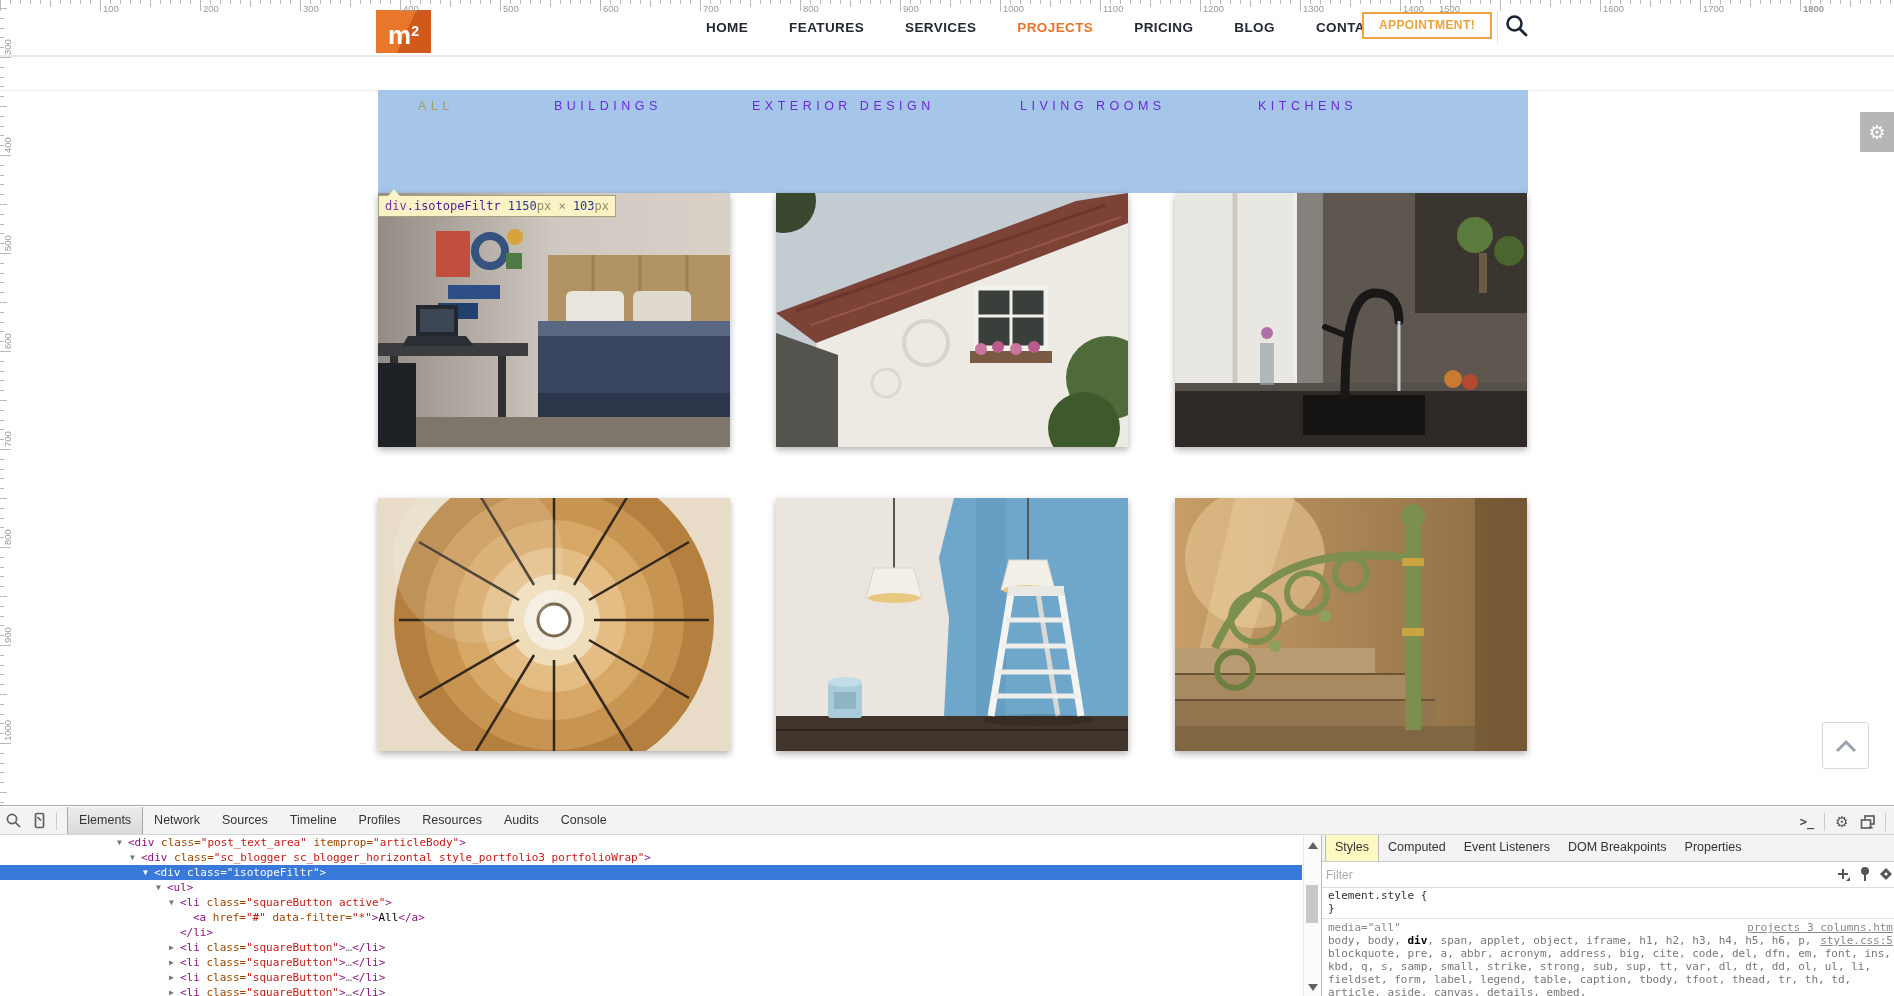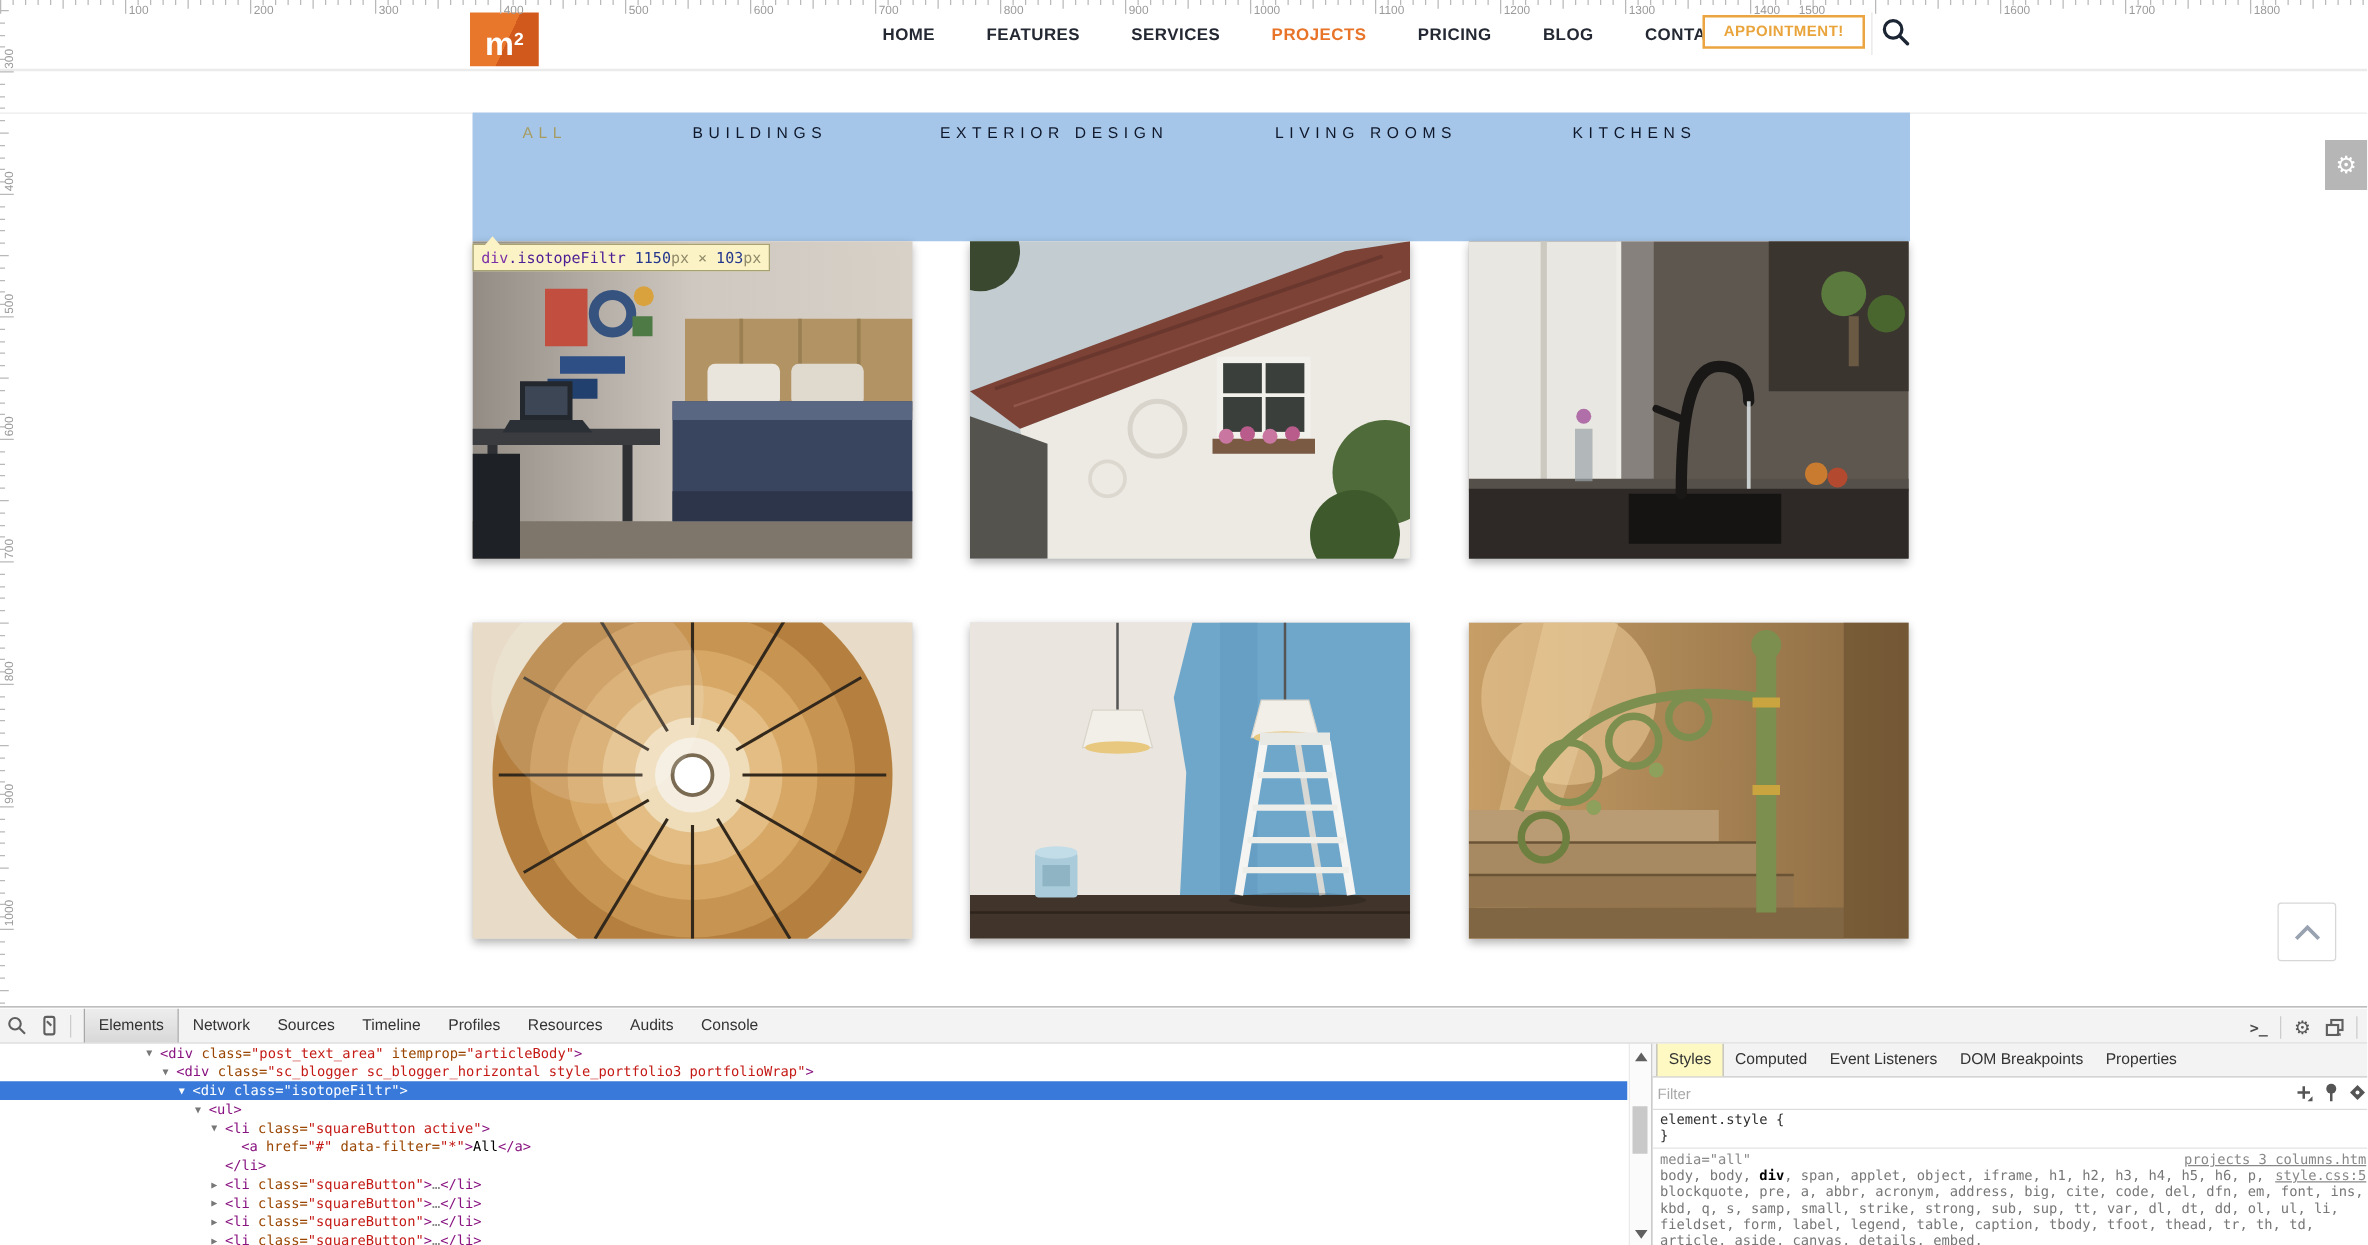--- a/index.html
+++ b/index.html
@@ -16,21 +16,21 @@
   .nav-item{font-size:13.5px;font-weight:bold;color:#232833;letter-spacing:.4px;cursor:pointer;white-space:nowrap;}
   .nav-item.active{color:#E8742A;}
   .appointment-btn{position:absolute;left:1362px;top:12px;width:126px;height:23px;background:#fff;
         border:2px solid #EBA43F;color:#E9A43C;font-size:12px;font-weight:bold;letter-spacing:.4px;
         text-align:center;line-height:23px;cursor:pointer;}
   .hdr-divider{position:absolute;left:1497px;top:10px;width:1px;height:34px;background:#E6E6E6;}
   .search-btn{position:absolute;left:1504px;top:13px;width:26px;height:26px;cursor:pointer;}
   .subhdr-line{position:absolute;top:90px;height:1px;background:#ECECEC;}
   
   .filter-overlay{position:absolute;left:378px;top:90px;width:1150px;height:103px;background:#A5C6E9;}
-  .filter-item{position:absolute;top:9px;font-size:12.5px;letter-spacing:4.5px;color:#0f172a;cursor:pointer;white-space:nowrap;}
+  .filter-item{position:absolute;top:9px;font-size:12.5px;letter-spacing:4.5px;color:#6d28d9;cursor:pointer;white-space:nowrap;}
   .filter-item.active{color:#A69C62;}
   .filter-item:nth-child(1){left:40px}.filter-item:nth-child(2){left:176px}
   .filter-item:nth-child(3){left:374px}.filter-item:nth-child(4){left:642px}
   .filter-item:nth-child(5){left:880px}
   
   .inspect-tooltip{position:absolute;left:378px;top:195px;height:20px;z-index:9;
       background:#FBF2C6;border:1px solid #A7A273;padding:0 6px;white-space:nowrap;
       font-family:"DejaVu Sans Mono",monospace;font-size:12px;line-height:20px;}
   .inspect-tooltip .caret{position:absolute;top:-7px;left:9px;width:0;height:0;
       border-left:6px solid transparent;border-right:6px solid transparent;border-bottom:7px solid #FBF2C6;}
@@ -514,21 +514,21 @@
       <span class="rlabel" style="left: 803px; top: 3px;">800</span>
       <span class="rlabel" style="left: 903px; top: 3px;">900</span>
       <span class="rlabel" style="left: 1003px; top: 3px;">1000</span>
       <span class="rlabel" style="left: 1103px; top: 3px;">1100</span>
       <span class="rlabel" style="left: 1203px; top: 3px;">1200</span>
       <span class="rlabel" style="left: 1303px; top: 3px;">1300</span>
       <span class="rlabel" style="left: 1403px; top: 3px;">1400</span>
       <span class="rlabel" style="left: 1439px; top: 3px;">1500</span>
       <span class="rlabel" style="left: 1603px; top: 3px;">1600</span>
       <span class="rlabel" style="left: 1703px; top: 3px;">1700</span>
-      <span class="rlabel" style="left: 1803px; top: 3px;">1800</span>
+      <span class="rlabel" style="left: 1803px; top: 3px; font-weight: bold;">1800</span>
     </div>
   <div class="ruler-left" id="ruler-left">
       <div class="tick-l" style="top: 8px; width: 7px;"></div>
       <div class="tick-l" style="top: 17.8px; width: 4px;"></div>
       <div class="tick-l" style="top: 27.6px; width: 4px;"></div>
       <div class="tick-l" style="top: 37.4px; width: 4px;"></div>
       <div class="tick-l" style="top: 47.2px; width: 4px;"></div>
       <div class="tick-l" style="top: 57px; width: 11px;"></div>
       <div class="tick-l" style="top: 66.8px; width: 4px;"></div>
       <div class="tick-l" style="top: 76.6px; width: 4px;"></div>

